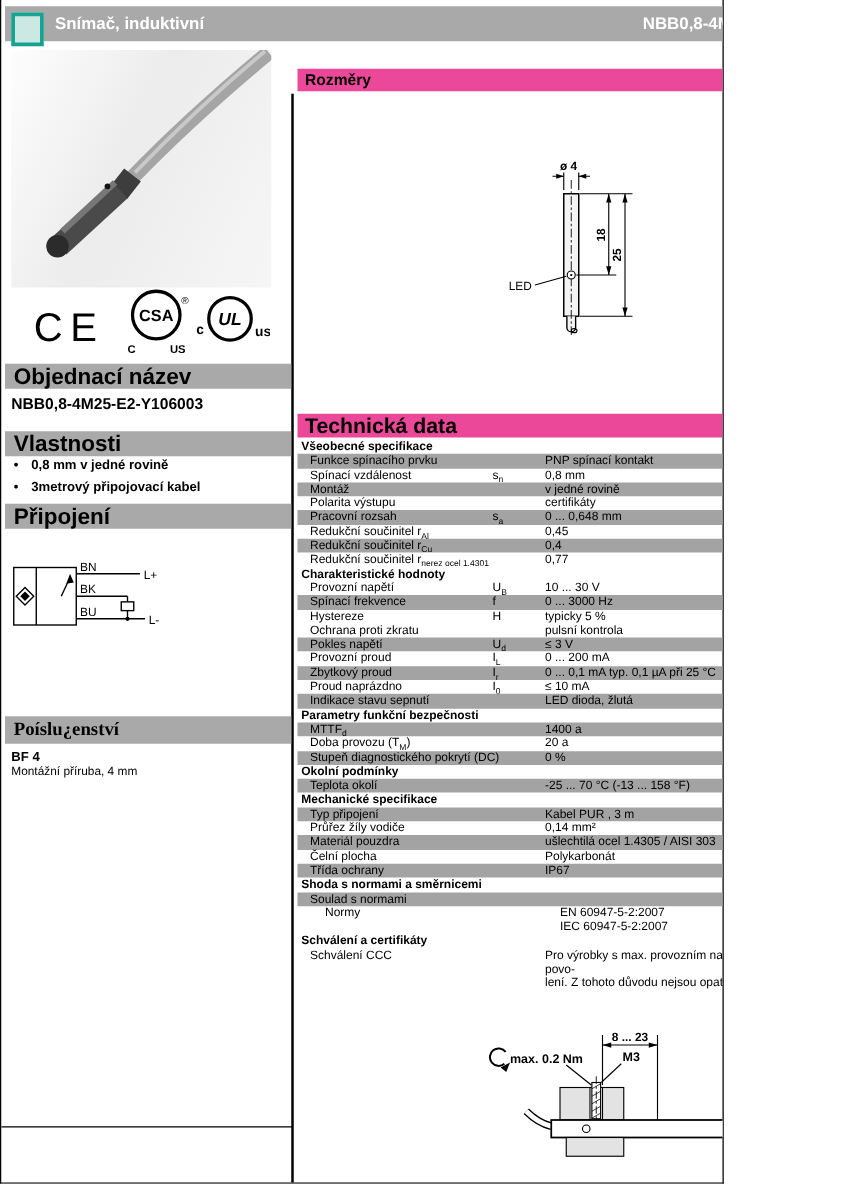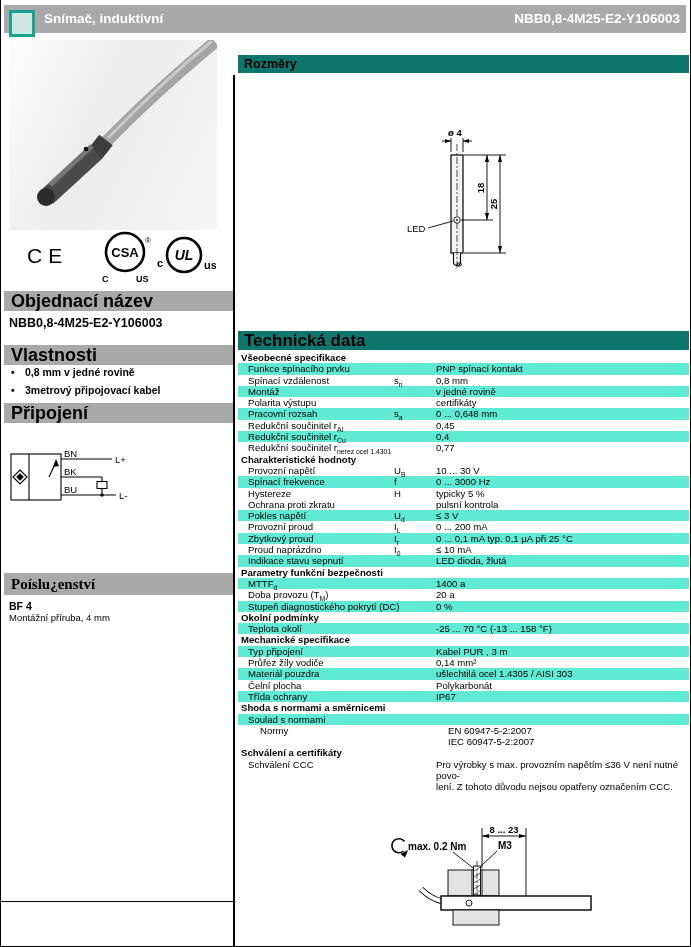--- a/index.html
+++ b/index.html
@@ -1,64 +1,64 @@
 <!DOCTYPE html>
 <html><head>
 <meta charset="utf-8">
 <style>
   html,body { margin:0; padding:0; background:#fff; }
   body { font-family:"Liberation Sans", sans-serif; color:#000; }
-  .page { position:relative; width:691px; height:947px; background:#fff;
+  .page { position:relative; width:579px; height:947px; background:#fff;
           border-left:1px solid #000; border-right:1px solid #000; border-bottom:1px solid #000;
           box-sizing:border-box; overflow:hidden; }
 
   
   .topbar { position:absolute; left:3px; top:5px; width:682px; height:28px; background:#a9a9a9; }
   .accent-sq { position:absolute; left:5px; top:5px; width:20px; height:21px;
                background:#cbe9e2; border:3px solid #17a292; }
   .topbar-title { position:absolute; left:40px; top:0; height:28px; line-height:28px;
                   color:#fff; font-weight:bold; font-size:13.5px; }
   .topbar-pn { position:absolute; right:6px; top:0; height:28px; line-height:28px;
                color:#fff; font-weight:bold; font-size:13.5px; }
 
   
   .divider { position:absolute; left:232px; top:75px; width:1.5px; height:872px; background:#000; }
   .blrule { position:absolute; left:0; top:901px; width:233px; height:1px; background:#000; }
 
   
   .photo { position:absolute; left:8px; top:40px; width:208px; height:190px;
            background:linear-gradient(115deg,#fdfdfd 0%,#ececec 45%,#f6f6f6 100%); }
-  .ce-mark { position:absolute; left:26px; top:244px; font-size:21px; letter-spacing:6px; }
+  .ce-mark { position:absolute; left:26px; top:244px; font-size:32px; letter-spacing:6px; }
   .csa-svg { position:absolute; left:96px; top:229px; }
   .ul-svg { position:absolute; left:151px; top:235px; }
 
   .lbar { position:absolute; left:3px; width:229px; height:20px; background:#a9a9a9;
           font-weight:bold; font-size:18px; line-height:20px; padding-left:7px;
           box-sizing:border-box; }
   .lbar.big { height:22px; line-height:22px; font-size:15px;font-family:Liberation Serif, serif; }
   .pn-value { position:absolute; left:8px; top:316px; font-weight:bold; font-size:12.5px; }
   .feat { position:absolute; left:10px; font-weight:bold; font-size:10.5px; line-height:12px; }
   .feat .bdot { display:inline-block; width:14px; }
   .acc-name { position:absolute; left:8px; top:600px; font-weight:bold; font-size:10.5px; }
   .acc-desc { position:absolute; left:8px; top:612px; font-size:9.5px; }
   .wiring-svg { position:absolute; left:8px; top:450px; }
 
   
-  .rbar { position:absolute; left:237px; width:451px; background:#0f766e; font-weight:bold;
+  .rbar { position:absolute; left:237px; width:451px; background:#ec4899; font-weight:bold;
           box-sizing:border-box; padding-left:6px; }
   .rbar.dims { top:55px; height:18px; font-size:12.5px; line-height:18px; }
   .rbar.tech { top:331px; height:19px; font-size:17px; line-height:19px; }
   .dim-svg { position:absolute; left:400px; top:100px; }
   .mount-svg { position:absolute; left:380px; top:820px; }
 
   
   .ttable { position:absolute; left:237px; top:352px; width:451px; font-size:9.6px; }
   .tsec { font-weight:bold; line-height:11.3px; min-height:11.3px; padding-left:3px; }
   .trow { display:flex; line-height:11.3px; min-height:11.3px; }
-  .trow.shade { background:#5eead4; }
+  .trow.shade { background:#a3a3a3; }
   .tlab { flex:none; width:146px; padding-left:10px; white-space:nowrap; }
   .trow.ind2 .tlab { padding-left:22px; }
   .tsym { flex:none; width:30px; }
   .tval { flex:1;padding-left:12px; }
   sub { font-size:6.8px; line-height:0; }
 
   svg text { font-family:"Liberation Sans", sans-serif; }
 </style>
 </head>
 <body>

